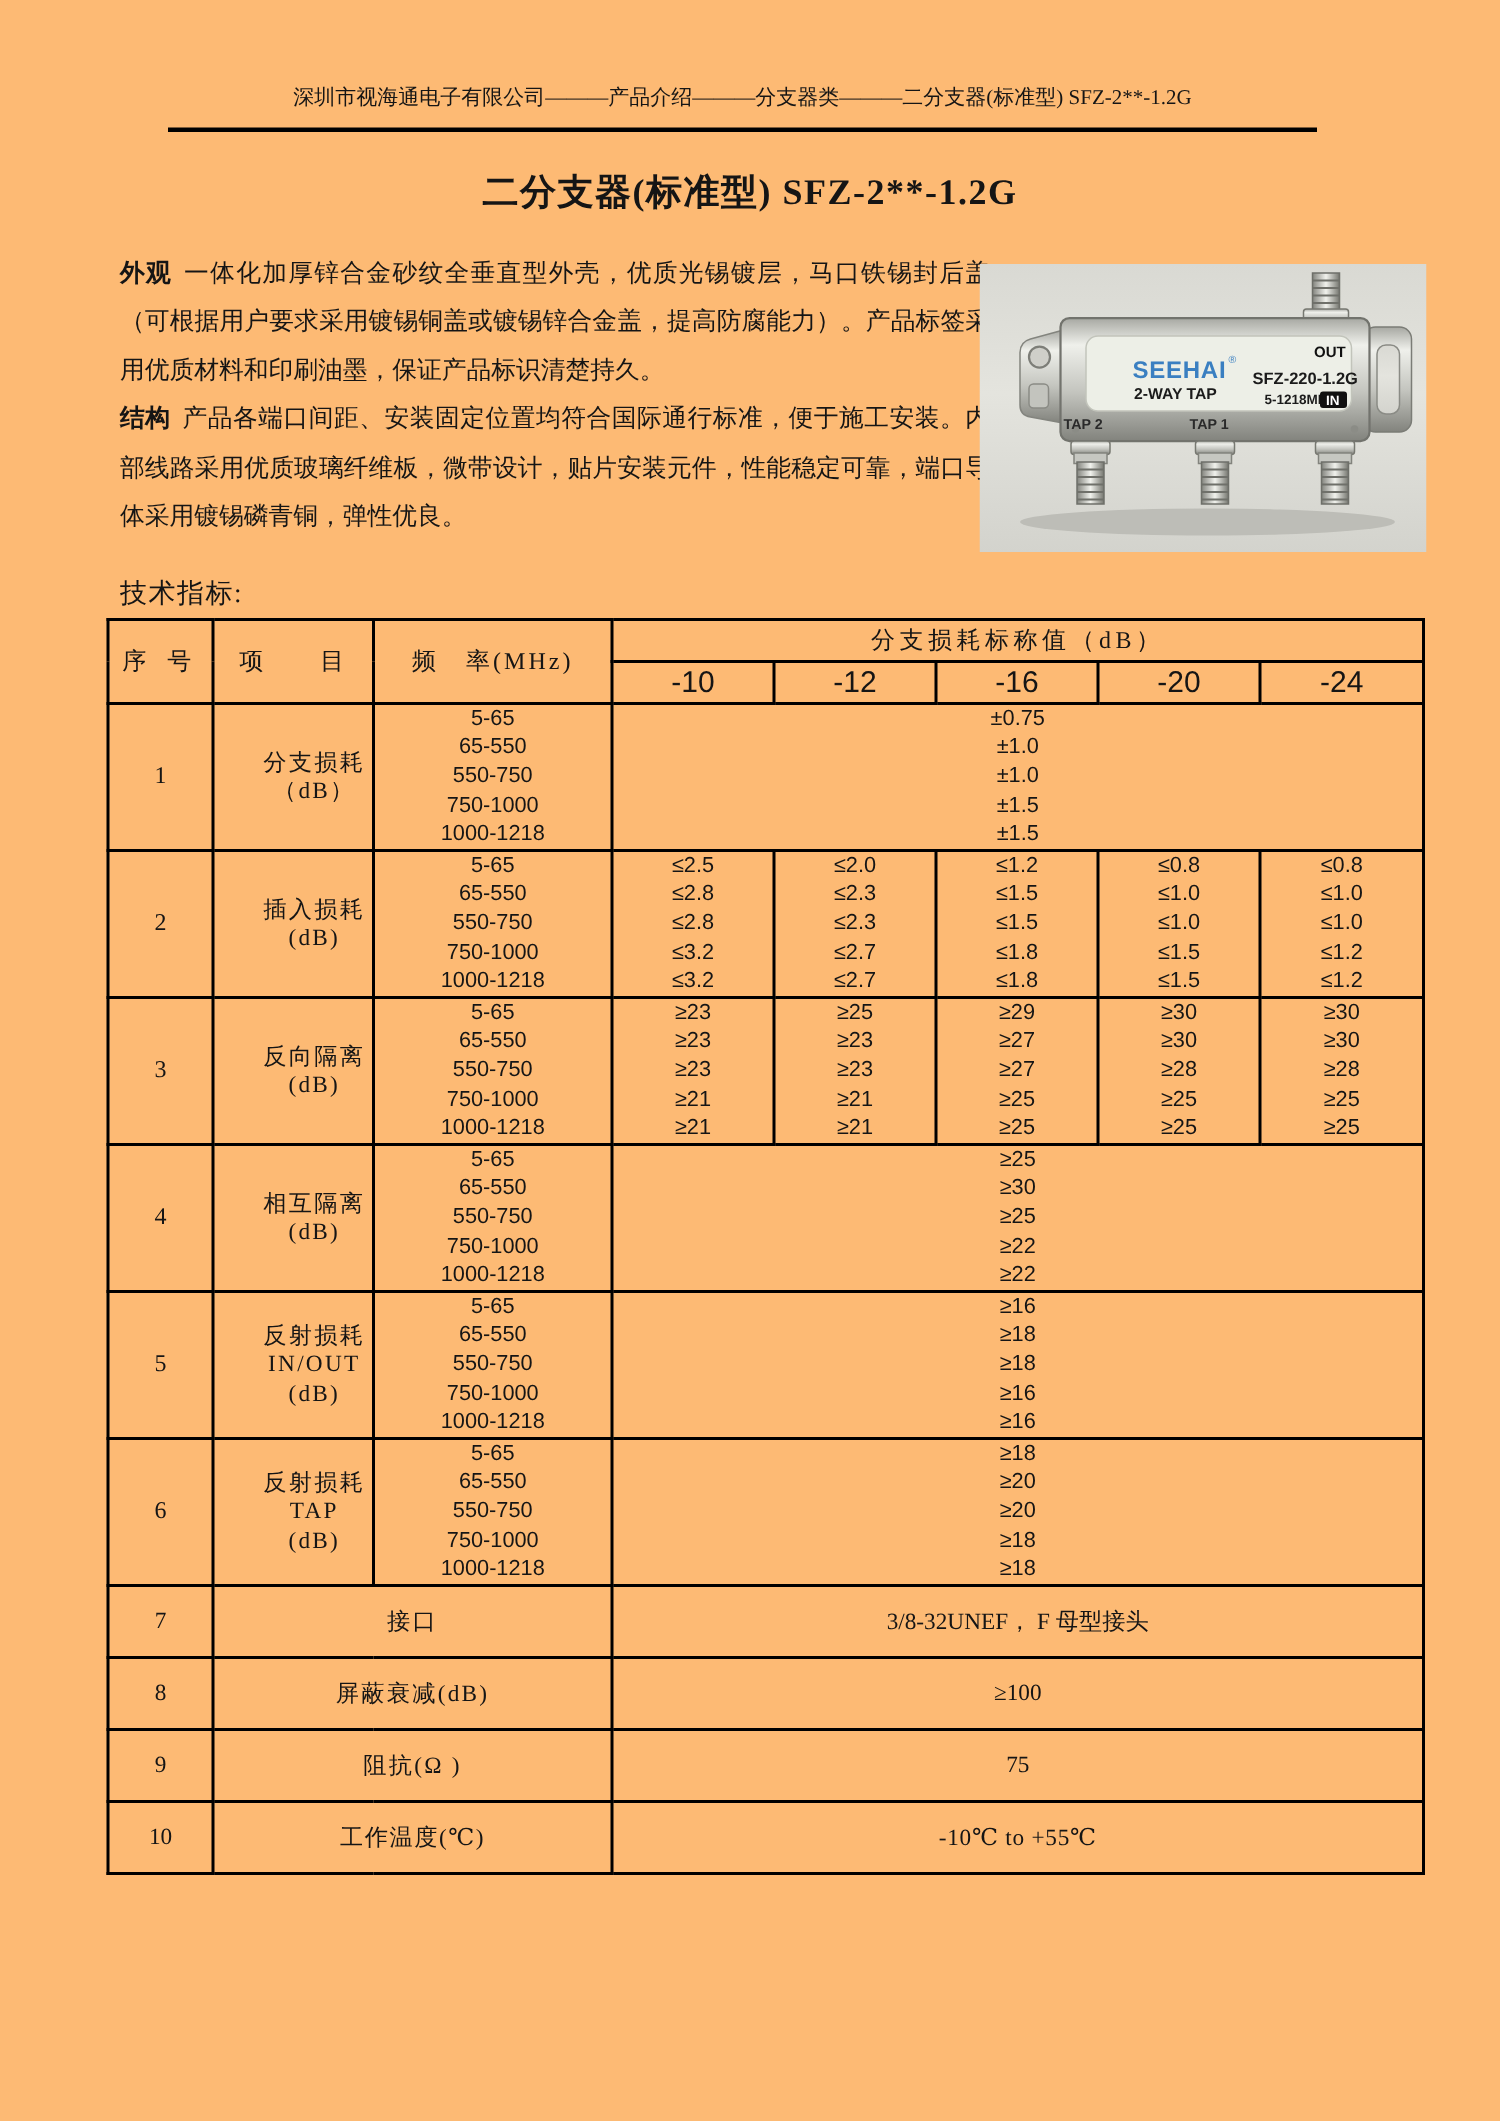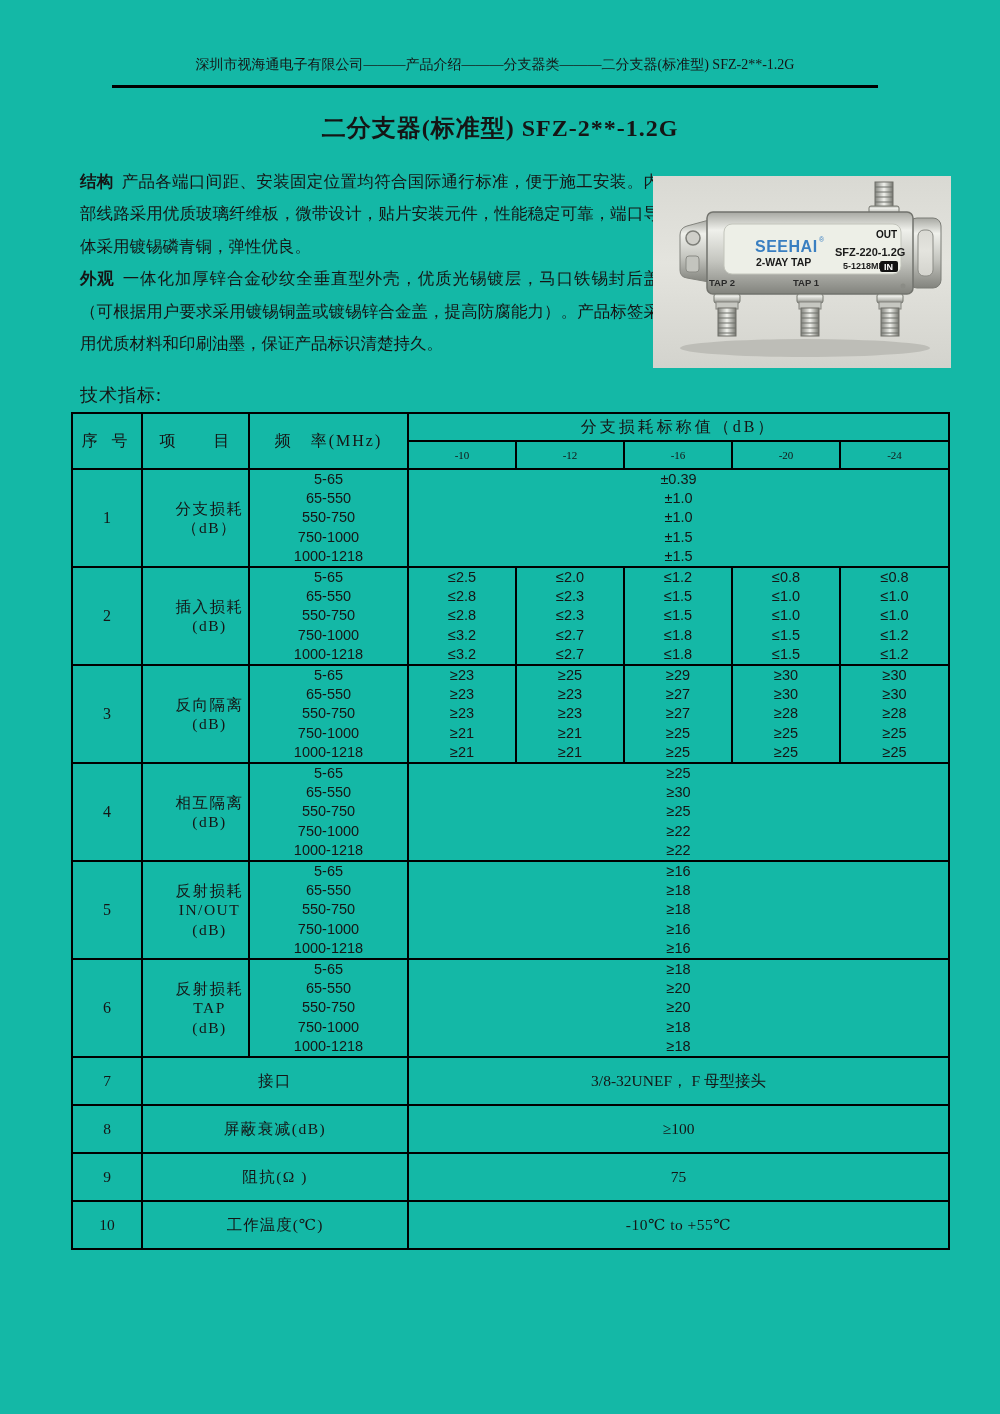--- a/index.html
+++ b/index.html
@@ -1,16 +1,16 @@
 <!DOCTYPE html>
 <html><head>
 <meta charset="utf-8">
 <style>
   html,body{margin:0;padding:0;background:#fff;}
-  .page{position:relative;width:1000px;height:1414px;background:#14b8a6;overflow:hidden;
+  .page{position:relative;width:1000px;height:1414px;background:#fdba74;overflow:hidden;
         font-family:"Liberation Serif","DejaVu Serif",serif;color:#151515;}
 
   .hdr{position:absolute;left:112px;top:56px;width:766px;text-align:center;
        font-size:14px;white-space:nowrap;padding-bottom:11px;border-bottom:3px solid #000;}
 
   .title{position:absolute;left:0;top:112px;width:1000px;text-align:center;
          font-weight:bold;font-size:24px;letter-spacing:1px;}
 
   .intro{position:absolute;left:80px;top:166px;width:580px;font-size:16.5px;
          line-height:32.4px;text-align:justify;}
@@ -21,21 +21,21 @@
 
   .sec{position:absolute;left:80px;top:383px;font-size:18px;font-weight:normal;letter-spacing:1px;}
 
   .tblwrap{position:absolute;left:71px;top:412px;}
   table.spec{border-collapse:collapse;table-layout:fixed;width:877px;}
   table.spec td,table.spec th{border:2px solid #000;padding:0;text-align:center;
        vertical-align:middle;font-weight:normal;overflow:hidden;}
   .hcell{height:26px;font-size:16px;letter-spacing:2px;}
   .hno{letter-spacing:5px;}
   .hgroup{letter-spacing:3px;}
-  .hsub{font-size:11px;font-family:Liberation Serif, serif;letter-spacing:0;}
+  .hsub{font-size:20px;font-family:Liberation Sans, sans-serif;letter-spacing:0;}
   td.tall{height:96px;}
   td.short{height:46px;font-size:15.5px;}
   .ln{height:19.2px;line-height:19.2px;font-family:"Liberation Sans","DejaVu Sans",sans-serif;
       font-size:14.5px;}
   .iln{height:19.2px;line-height:19.2px;font-size:15.5px;letter-spacing:1.5px;margin-left:28px;}
   .idx{font-size:16px;}
   .cjk{letter-spacing:1.5px;}
   .sm{font-size:13.5px;letter-spacing:1px;}
   .big{font-size:18px;letter-spacing:0.5px;}
 </style>
@@ -44,22 +44,22 @@
 
 <div class="page">
 
   <div class="hdr">
     <span>深圳市视海通电子有限公司———产品介绍———分支器类———二分支器(标准型) SFZ-2**-1.2G</span>
   </div>
 
   <div class="title">二分支器(标准型) SFZ-2**-1.2G</div>
 
   <div class="intro">
+    <p><b>外观</b><span>一体化加厚锌合金砂纹全垂直型外壳，优质光锡镀层，马口铁锡封后盖（可根据用户要求采用镀锡铜盖或镀锡锌合金盖，提高防腐能力）。产品标签采用优质材料和印刷油墨，保证产品标识清楚持久。</span></p>
     <p><b>结构</b><span>产品各端口间距、安装固定位置均符合国际通行标准，便于施工安装。内部线路采用优质玻璃纤维板，微带设计，贴片安装元件，性能稳定可靠，端口导体采用镀锡磷青铜，弹性优良。</span></p>
-    <p><b>外观</b><span>一体化加厚锌合金砂纹全垂直型外壳，优质光锡镀层，马口铁锡封后盖（可根据用户要求采用镀锡铜盖或镀锡锌合金盖，提高防腐能力）。产品标签采用优质材料和印刷油墨，保证产品标识清楚持久。</span></p>
   </div>
 
   <svg class="photo" viewBox="0 0 298 192" width="298" height="192" xmlns="http://www.w3.org/2000/svg">
     <defs>
       <linearGradient id="bgG" x1="0" y1="0" x2="0" y2="1">
         <stop offset="0" stop-color="#d9d9d3"></stop>
           <stop offset="0.45" stop-color="#e4e4de"></stop>
           <stop offset="1" stop-color="#d3d3cd"></stop>
       </linearGradient>
       <linearGradient id="metalV" x1="0" y1="0" x2="0" y2="1">
@@ -169,21 +169,21 @@
               <div class="iln">（dB）</div>
             </td>
             <td class="tall">
               <div class="ln">5-65</div>
               <div class="ln">65-550</div>
               <div class="ln">550-750</div>
               <div class="ln">750-1000</div>
               <div class="ln">1000-1218</div>
             </td>
             <td class="tall" colspan="5">
-              <div class="ln">±0.39</div>
+              <div class="ln">±0.75</div>
               <div class="ln">±1.0</div>
               <div class="ln">±1.0</div>
               <div class="ln">±1.5</div>
               <div class="ln">±1.5</div>
             </td>
           </tr>
           <tr>
             <td class="tall idx">2</td>
             <td class="tall">
               <div class="iln">插入损耗</div>

